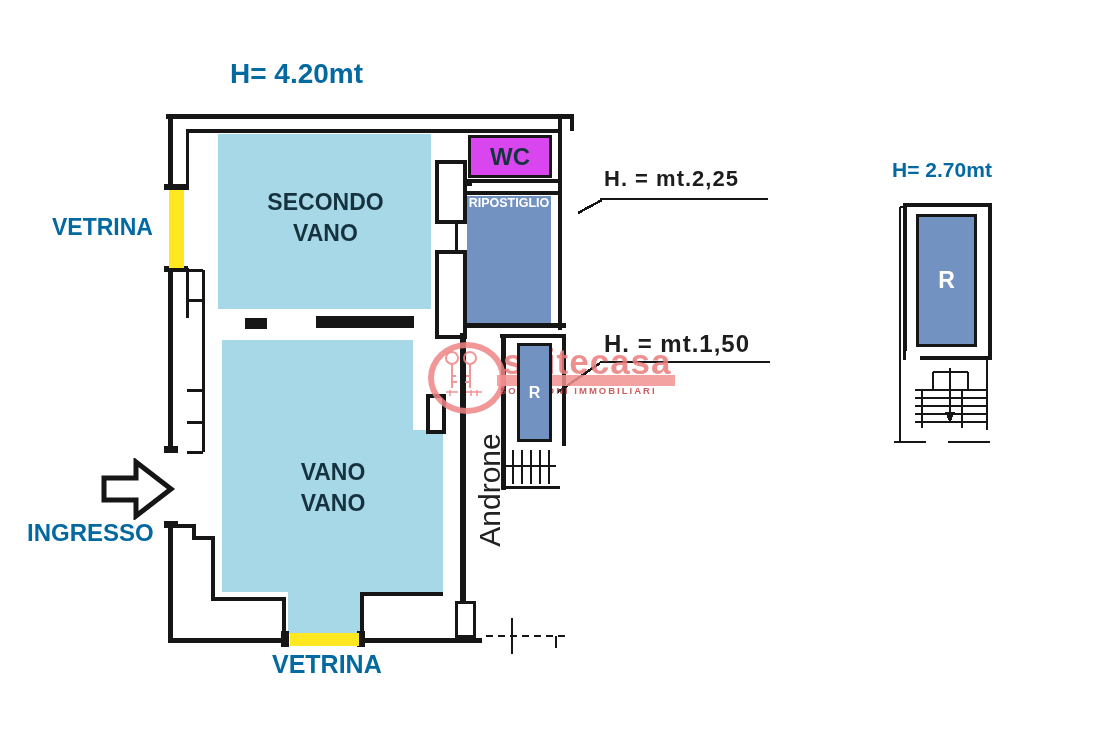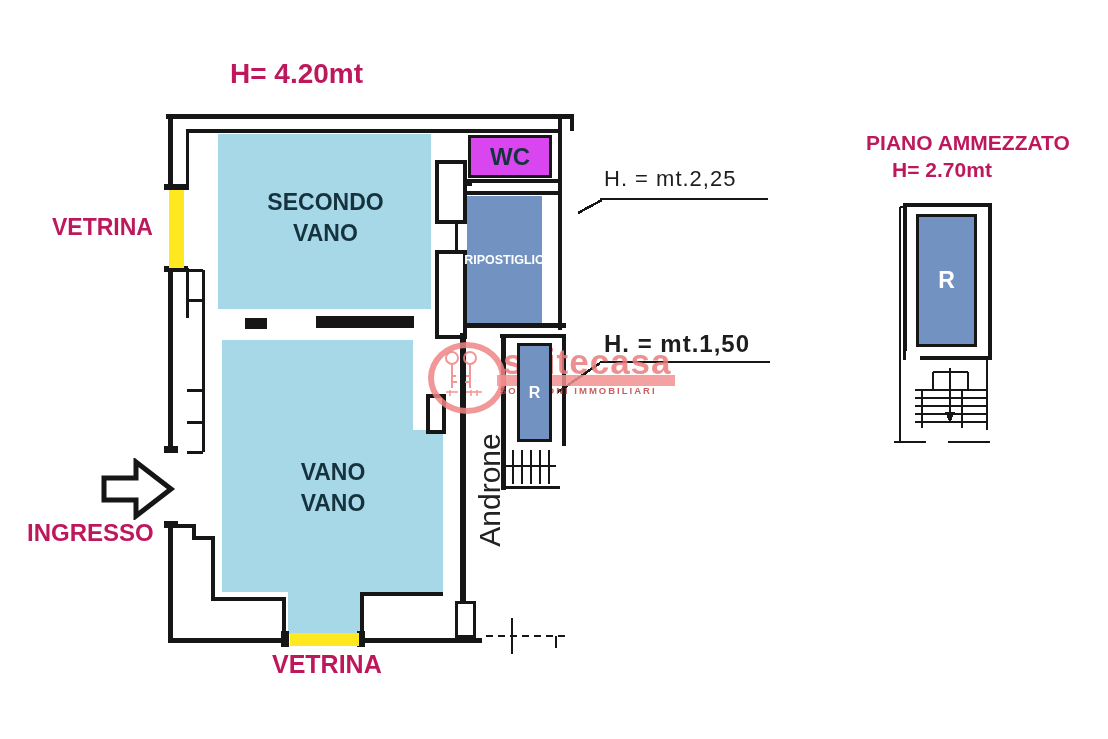--- a/index.html
+++ b/index.html
@@ -1,21 +1,21 @@
 <!DOCTYPE html>
 <html><head>
 <meta charset="utf-8">
 <style>
   html,body{margin:0;padding:0;background:#ffffff;}
   #stage{position:relative;width:1108px;height:739px;background:#ffffff;overflow:hidden;
          font-family:"Liberation Sans",sans-serif;}
   .abs{position:absolute;}
   .room{position:absolute;background:#a7d8e8;z-index:1;}
   .box{position:absolute;z-index:6;box-sizing:border-box;border:3px solid #161616;}
-  .lbl{position:absolute;z-index:8;color:#be185d;font-weight:700;white-space:nowrap;}
+  .lbl{position:absolute;z-index:8;color:#0369a1;font-weight:700;white-space:nowrap;}
   .room-lbl{display:flex;align-items:flex-end;justify-content:center;text-align:center;
             color:#16323e;font-weight:700;line-height:1.32;}
   #linework{position:absolute;left:0;top:0;z-index:2;}
   
   .wm{position:absolute;z-index:5;opacity:.85;}
   #wm-ring{left:428px;top:342px;width:66px;height:60px;border:6px solid #ef8585;border-radius:50%;background:rgba(255,255,255,0);}
   #wm-brand{left:503px;top:342px;font-size:35px;font-weight:700;color:#ec7c7c;letter-spacing:1px;}
   #wm-band{left:497px;top:375px;width:178px;height:11px;background:#f29090;}
   #wm-tagline{left:500px;top:385px;width:180px;font-size:9.5px;font-weight:700;letter-spacing:2px;color:#c04444;}
   
@@ -109,21 +109,21 @@
     <path d="M922,390 V428 M962,390 V428" stroke-width="1.5"></path>
     <path d="M950,368 V414" stroke-width="2.5"></path>
     <polygon points="945,412 955,412 950,423" fill="#161616" stroke="none"></polygon>
     <path d="M894,442 H926 M948,442 H990" stroke-width="1.5"></path>
   </svg>
 
   <div class="box" style="left:468px;top:135px;width:84px;height:43px;background:#d946ef;display:flex;align-items:center;justify-content:center;">
     <span class="lbl" style="position:static;font-size:24px;color:#17333f;">WC</span>
   </div>
 
-  <div class="box" style="left:467px;top:196px;width:75px;height:127px;background:#7292c2;border:none;display:flex;align-items:center;justify-content:center;">
+  <div class="box" style="left:467px;top:196px;width:84px;height:127px;background:#7292c2;border:none;display:flex;justify-content:center;">
     <span class="lbl" style="position:static;font-size:12.5px;color:#ffffff;">RIPOSTIGLIO</span>
   </div>
 
   <div class="box" style="left:517px;top:343px;width:35px;height:99px;background:#7292c2;display:flex;align-items:center;justify-content:center;">
     <span class="lbl" style="position:static;font-size:16px;color:#ffffff;">R</span>
   </div>
 
   <div class="vetrina-strip" style="left:169px;top:190px;width:15px;height:78px;"></div>
   <div class="vetrina-strip" style="left:290px;top:633px;width:69px;height:13px;"></div>
 
@@ -150,30 +150,29 @@
   <div class="lbl room-lbl" style="left:238px;top:178px;width:175px;height:70px;font-size:23px;">
     <span><span>SECONDO</span><br>
           <span>VANO</span></span>
   </div>
 
   <div class="lbl room-lbl" style="left:253px;top:448px;width:160px;height:70px;font-size:23px;">
     <span><span>VANO</span><br>
           <span>VANO</span></span>
   </div>
 
-  <div class="lbl" style="left:604px;top:166px;font-size:22px;font-weight:400;letter-spacing:1px;color:#1d1d1d;">H. = mt.2,25</div>
+  <div class="lbl" style="left:604px;top:166px;font-size:22px;font-weight:700;letter-spacing:1px;color:#1d1d1d;">H. = mt.2,25</div>
   <div class="lbl" style="left:604px;top:330px;font-size:24px;font-weight:600;letter-spacing:1px;color:#1d1d1d;">H. = mt.1,50</div>
 
   <div class="lbl" style="left:408px;top:470px;width:170px;height:40px;font-size:30px;font-weight:400;color:#222;
               text-align:center;transform:rotate(-90deg);">Androne</div>
 
   <div class="lbl" style="left:27px;top:519px;font-size:24px;">INGRESSO</div>
 
   <div class="lbl" style="left:272px;top:650px;font-size:25px;">VETRINA</div>
 
-  <div class="lbl" style="left:858px;top:131px;width:220px;text-align:center;font-size:21px;">PIANO AMMEZZATO</div>
   <div class="lbl" style="left:832px;top:158px;width:220px;text-align:center;font-size:21px;">H= 2.70mt</div>
 
   <div class="box" style="left:916px;top:214px;width:61px;height:133px;background:#7292c2;display:flex;align-items:center;justify-content:center;">
     <span class="lbl" style="position:static;font-size:23px;color:#ffffff;">R</span>
   </div>
 
 </div>
 
 </body></html>

